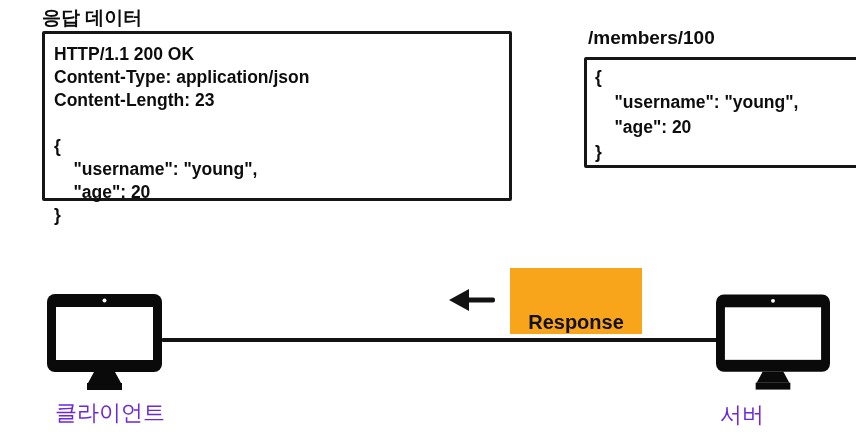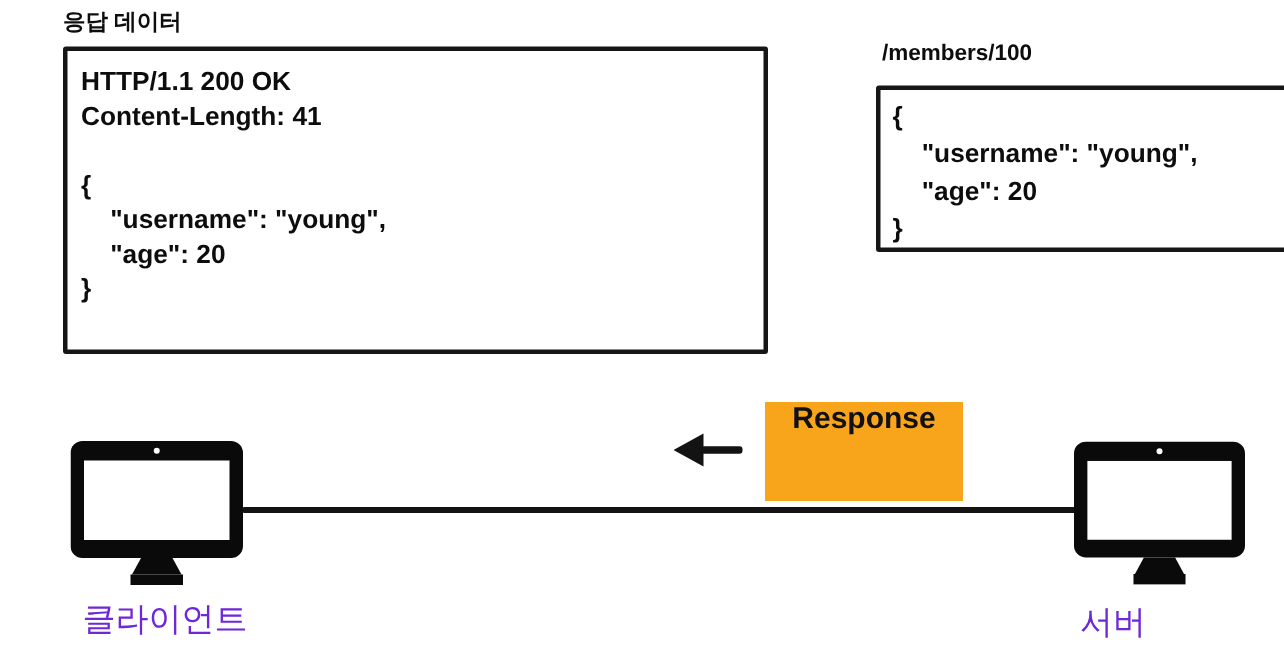--- a/index.html
+++ b/index.html
@@ -8,37 +8,37 @@
     width: 856px;
     height: 436px;
     background: #ffffff;
     overflow: hidden;
     font-family: "Liberation Sans", sans-serif;
     color: #111111;
   }
   .section-title {
     position: absolute;
     font-weight: bold;
-    font-size: 15px;
+    font-size: 19px;
     color: #0d0d0d;
     white-space: pre;
   }
   .title-response { left: 42px; top: 5px; }
   .title-resource { left: 588px; top: 27px; }
 
   .sketch-box {
     position: absolute;
     border: 3px solid #161616;
     border-radius: 2px;
     background: #ffffff;
     box-sizing: border-box;
   }
   .box-response {
     left: 42px; top: 31px;
-    width: 470px; height: 205px;
+    width: 470px; height: 170px;
     padding: 9px 6px 0 9px;
   }
   .box-resource {
     left: 584px; top: 57px;
     width: 290px; height: 111px;
     padding: 5px 6px 0 8px;
   }
   .code-line {
     font-weight: bold;
     font-size: 17.5px;
@@ -48,21 +48,21 @@
     color: #0d0d0d;
   }
   .box-resource .code-line { line-height: 25px; min-height: 25px; }
 
   .response-chip {
     position: absolute;
     left: 510px; top: 268px;
     width: 132px; height: 66px;
     background: #F9A51C;
     display: flex;
-    align-items: flex-start;
+    align-items: flex-end;
     justify-content: center;
   }
   .response-chip .chip-label {
     font-weight: bold;
     font-size: 20px;
     color: #111111;
   }
 
   .arrow-left {
     position: absolute;
@@ -93,21 +93,22 @@
 </style>
 </head>
 <body>
 
 <div class="canvas">
 
   <div class="section-title title-response">응답 데이터</div>
 
   <div class="sketch-box box-response">
     <div class="code-line">HTTP/1.1 200 OK</div>
-    <div class="code-line">Content-Length: 41</div>
+    <div class="code-line">Content-Type: application/json</div>
+    <div class="code-line">Content-Length: 23</div>
     <div class="code-line"></div>
     <div class="code-line">{</div>
     <div class="code-line">    "username": "young",</div>
     <div class="code-line">    "age": 20</div>
     <div class="code-line">}</div>
   </div>
 
   <div class="section-title title-resource">/members/100</div>
 
   <div class="sketch-box box-resource">

